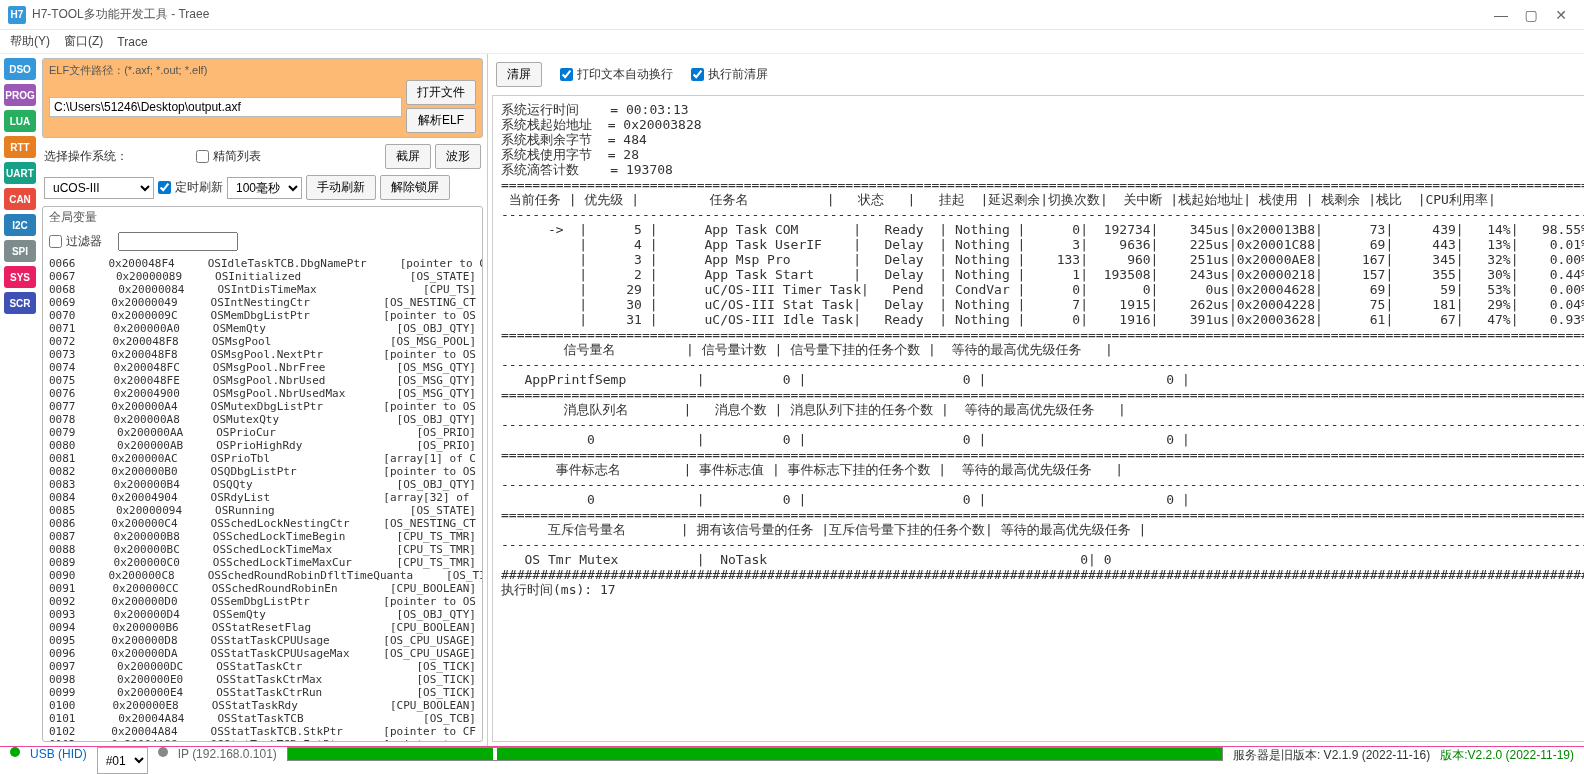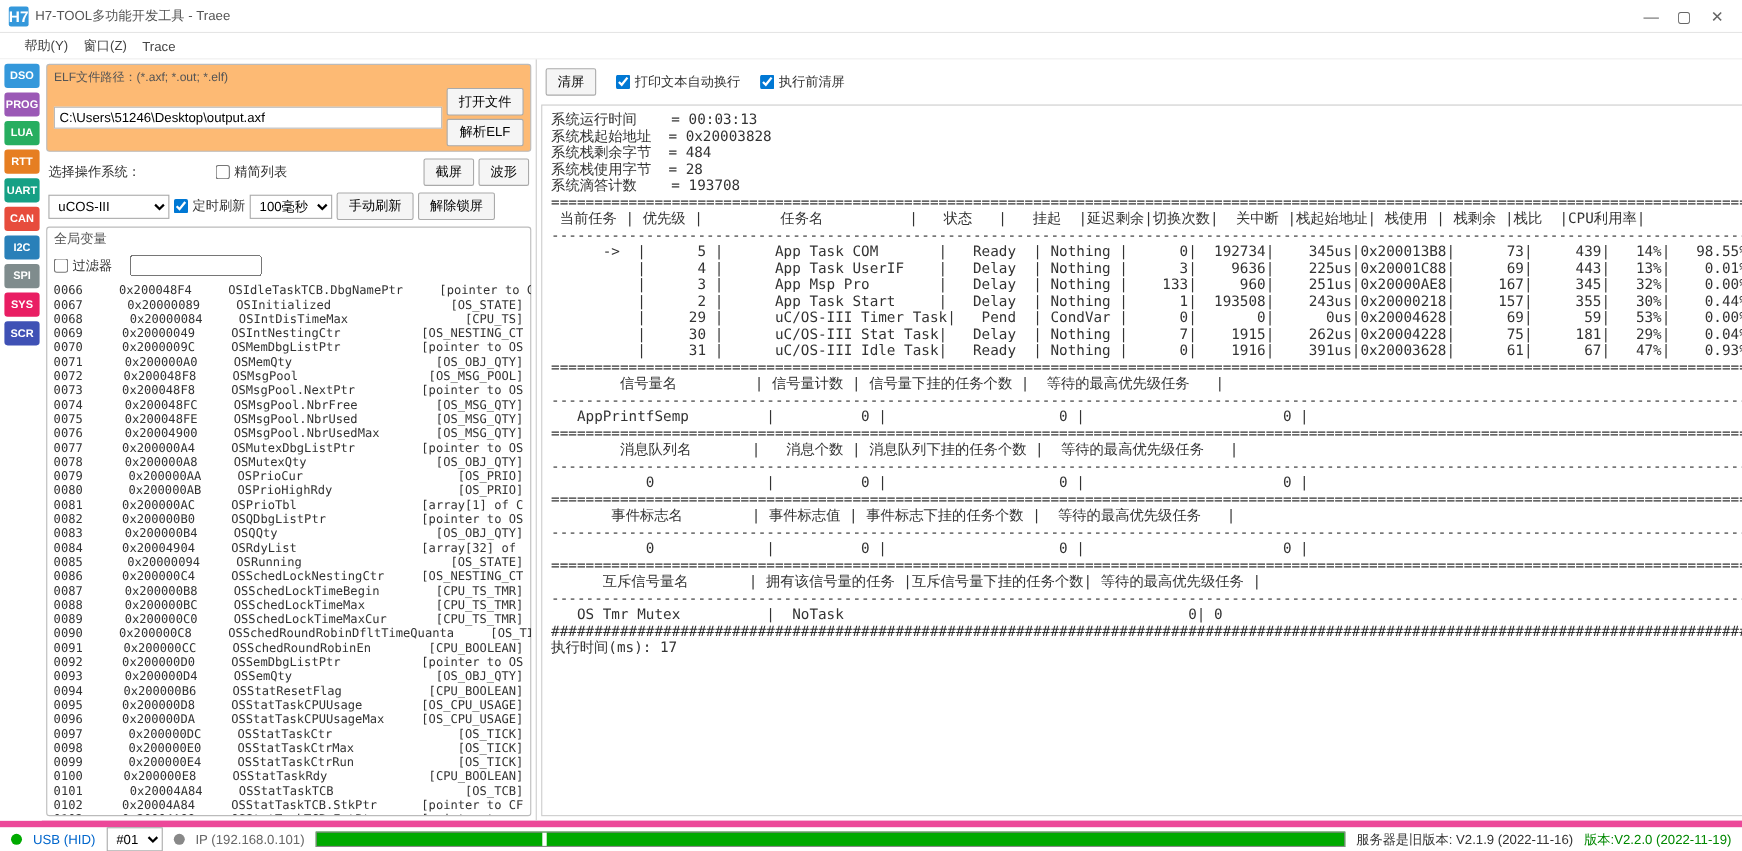--- a/index.html
+++ b/index.html
@@ -1,21 +1,21 @@
 <!DOCTYPE html>
 <html><head>
 <meta charset="utf-8">
 <style>
 * { box-sizing: border-box; margin: 0; padding: 0; }
 body { font-family: "Microsoft YaHei", Arial, sans-serif; font-size: 12px; background: #fff; color: #333; overflow: hidden; }
 .titlebar { display: flex; align-items: center; height: 30px; padding: 0 8px; border-bottom: 1px solid #e5e5e5; }
-.titlebar .icon { width:18px; height:18px; background:#3498db; color:#fff; font-size:14px; font-weight:bold; display:flex; align-items:center; justify-content:center; border-radius:2px; margin-right:6px; }
+.titlebar .icon { width:18px; height:18px; background:#3498db; color:#fff; font-size:10px; font-weight:bold; display:flex; align-items:center; justify-content:center; border-radius:2px; margin-right:6px; }
 .titlebar .title { flex:1; color:#555; }
 .titlebar .ctrl { width:30px; text-align:center; color:#666; font-size:14px; cursor:pointer; }
-.menubar { height:24px; display:flex; align-items:center; gap:14px; padding:0 22px; color:#444; border-bottom:1px solid #eee; }
+.menubar { height:24px; display:flex; align-items:center; gap:14px; padding:0 10px; color:#444; border-bottom:1px solid #eee; }
 .menubar span { cursor:pointer; }
 .main-layout { display:flex; height: calc(774px - 30px - 24px - 28px); }
 .side-tabs { width:38px; background:#fff; display:flex; flex-direction:column; gap:4px; padding:4px; }
 .side-tab { width:32px; height:22px; border-radius:3px; color:#fff; font-size:10px; font-weight:bold; display:flex; align-items:center; justify-content:center; cursor:pointer; }
 .tab-dso { background:#3498db; } .tab-prog{background:#9b59b6;} .tab-lua{background:#27ae60;} .tab-rtt{background:#e67e22;} .tab-uart{background:#16a085;} .tab-can{background:#e74c3c;} .tab-i2c{background:#2980b9;} .tab-spi{background:#7f8c8d;} .tab-sys{background:#e91e63;} .tab-scr{background:#3f51b5;}
 .left-panel { width:450px; border-right:1px solid #ccc; display:flex; flex-direction:column; padding:4px; gap:2px; }
 .field-group { border:1px solid #bbb; border-radius:3px; padding:4px 6px; background:#f0f6fb; }
 .field-group.blue { background:#fdba74; }
 .field-label { font-size:11px; color:#555; margin-bottom:2px; }
 .row { display:flex; align-items:center; gap:4px; }
@@ -25,21 +25,21 @@
 .checkbox { display:flex; align-items:center; gap:4px; }
 .checkbox input { accent-color:#0078d4; }
 .global-vars { border:1px solid #bbb; border-radius:3px; flex:1; display:flex; flex-direction:column; overflow:hidden; }
 .gv-header { padding:4px 6px; display:flex; align-items:center; gap:16px; }
 .gv-list { flex:1; overflow:auto; font-family: Consolas, monospace; font-size:11px; white-space:pre; padding:2px 6px; line-height:13px; }
 .gv-row { display:flex;gap:33px; }
 .gv-c1{width:44px;} .gv-c2{width:78px;} .gv-c3{width:210px;} .gv-c4{flex:1;}
 .right-panel { flex:1; display:flex; flex-direction:column; padding:4px; gap:4px; }
 .rtoolbar { display:flex; align-items:center; gap:18px; padding:4px; }
 .console { flex:1; border:1px solid #ccc; overflow:auto; font-family: "NSimSun", "SimSun", Consolas, monospace; font-size:13px; white-space:pre; padding:6px 8px; line-height:15px; }
-.statusbar { height:28px; border-top:6px solid #ec4899; display:flex; align-items:center; gap:10px; padding:0 10px; font-size:12px; }
+.statusbar { height:28px; border-top:1px solid #ec4899; display:flex; gap:10px; padding:0 10px; font-size:12px; }
 .statusbar .dot { width:10px; height:10px; border-radius:50%; display:inline-block; }
 .statusbar .progress { flex:1; height:14px; background:#0a0; border:1px solid #888; position:relative; }
 .statusbar .progress-ind { position:absolute; left:22%; top:0; bottom:0; width:4px; background:#fff; }
 .status-green { color:#008800; }
 </style>
 </head>
 <body>
 
 <div class="titlebar">
   <div class="icon">H7</div>

